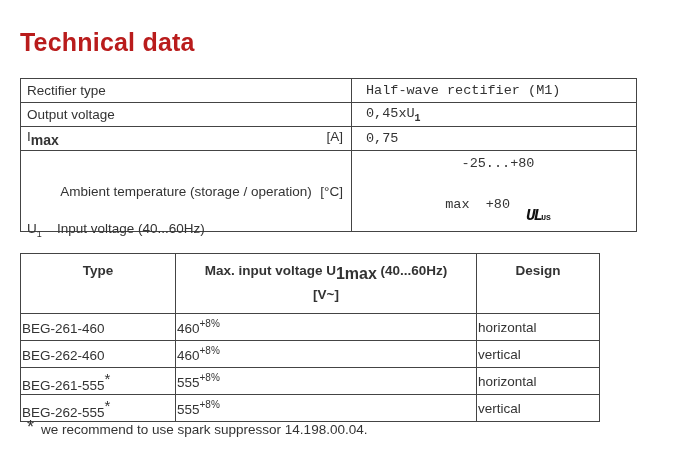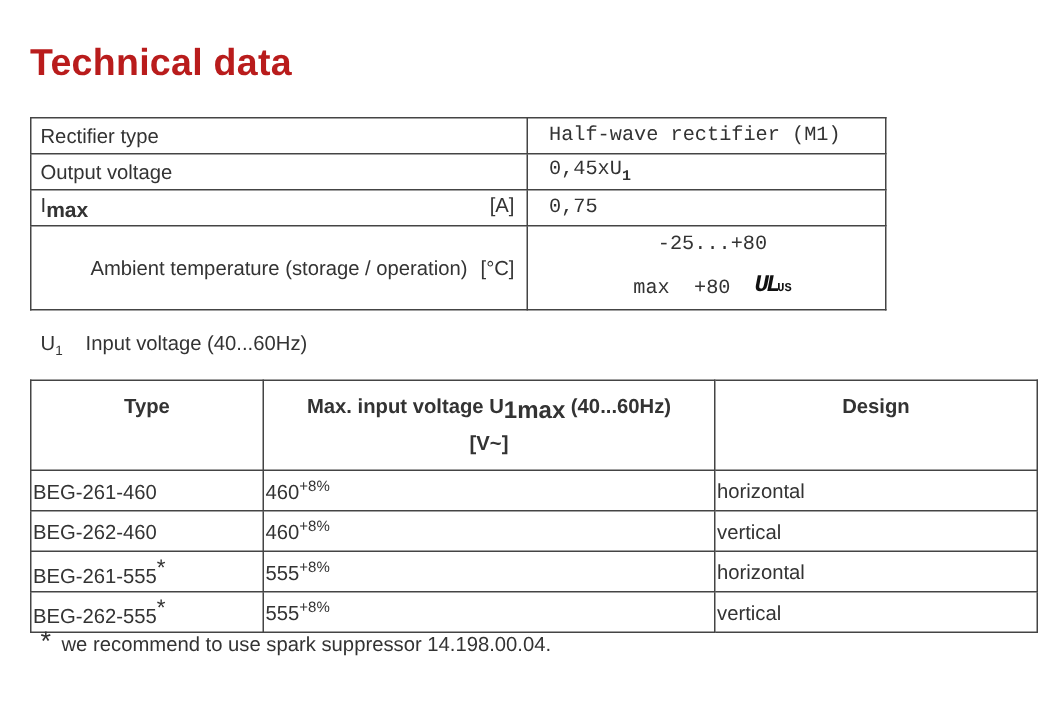--- a/index.html
+++ b/index.html
@@ -1,32 +1,32 @@
 <!DOCTYPE html>
 <html><head>
 <meta charset="utf-8">
 <style>
   html, body { margin:0; padding:0; background:#fff; }
   body { width:700px; height:474px; position:relative; overflow:hidden;
          font-family:"Liberation Sans", sans-serif; color:#333; }
   .title { position:absolute; left:20px; top:28px; font-size:25px; font-weight:bold; color:#b91c1c; letter-spacing:0.2px; }
   table { border-collapse:collapse; position:absolute; }
   td, th { border:1.5px solid #444; font-size:13.5px; color:#333; }
-  #t1 { left:20px; top:78px; width:571px; }
+  #t1 { left:20px; top:78px; width:617px; }
   #t1 td { height:23px; padding:0 6px; }
   #t1 td.lbl { width:318px; position:relative; }
   #t1 td.val { padding-left:14px;font-family:Liberation Mono, monospace; }
   .unit { position:absolute; right:8px; }
   .tall td { height:54px !important;text-align:center; }
   .val2 div { line-height:26px; }
-  .ul { display:inline-block; margin-left:16px; vertical-align:middle; font-weight:900; font-size:16px; color:#111; font-style:italic; letter-spacing:-2px; }
+  .ul { display:inline-block; margin-left:16px; vertical-align:middle; font-weight:900; font-size:16px; color:#111; font-style:italic; letter-spacing:-2px;margin-top:26px; }
   .ul small { font-size:8px; font-style:normal; letter-spacing:0; font-weight:bold; }
   .note1 { position:absolute; left:27px; top:221px; font-size:13.5px; }
   .note1 .sym { display:inline-block; width:30px; }
-  #t2 { left:20px; top:253px; width:672px;padding-left:48px; }
+  #t2 { left:20px; top:253px; width:580px;padding-left:48px; }
   #t2 th { font-weight:bold; height:52px; vertical-align:top; padding-top:6px; line-height:21px; font-size:13.5px; color:#333; }
   #t2 td { height:24px; }
   .c1 { width:152px; } .c2 { width:298px; }
   sup { font-size:10px; }
   .foot { position:absolute; left:27px; top:420px; font-size:13.5px; line-height:19px; }
   .foot .star { font-size:18px; position:absolute; left:0; top:-2px; }
   .foot .txt { margin-left:14px; }
 </style>
 </head>
 <body>

